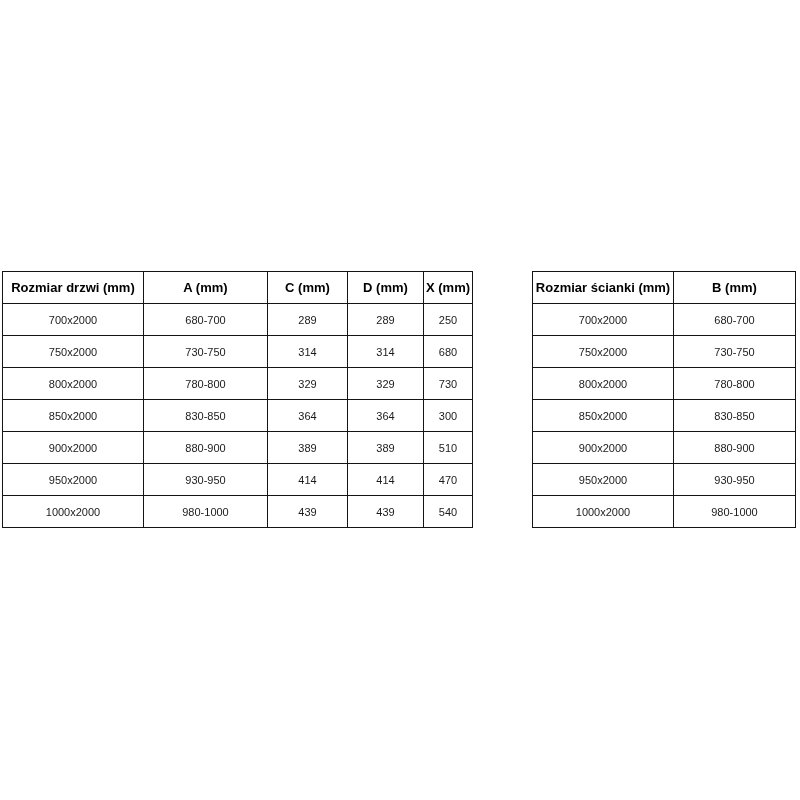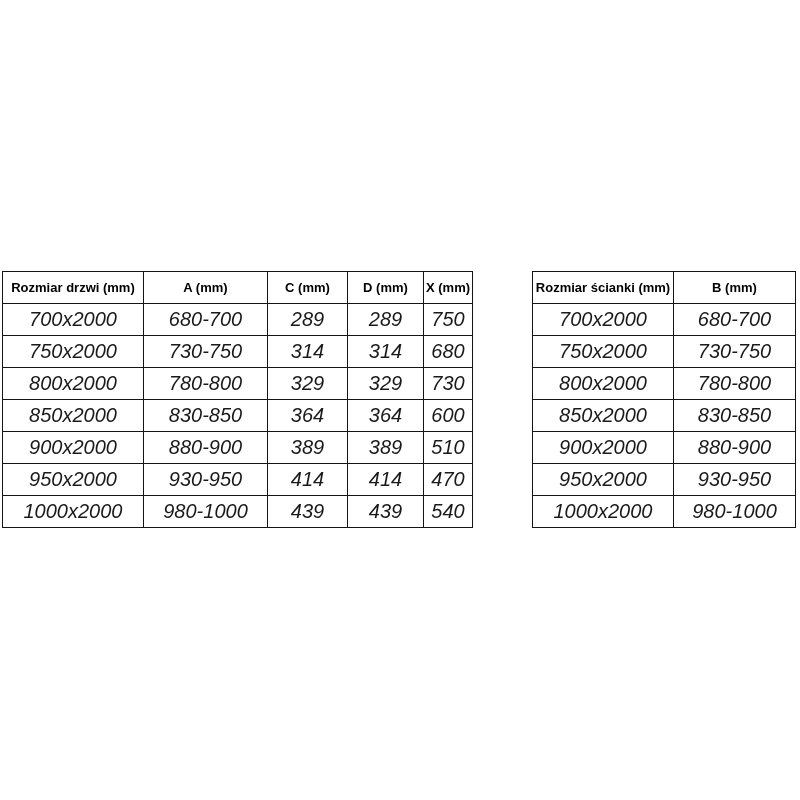--- a/index.html
+++ b/index.html
@@ -36,23 +36,22 @@
     white-space: nowrap;
   }
   table.spec th {
     height: 31px;
     font-size: 13px;
     font-weight: bold;
     color: #000000;
   }
   table.spec td {
     height: 31px;
-    font-size: 20px;
+    font-size: 11px;
     font-weight: normal;
-    font-style: italic;
   }
 </style>
 </head>
 <body>
 
 <div class="canvas">
 
   <table class="spec" id="left-table">
     <colgroup>
       <col style="width:141px">
@@ -69,42 +68,42 @@
           <th>D (mm)</th>
           <th>X (mm)</th>
         </tr>
     </thead>
     <tbody>
         <tr>
           <td>700x2000</td>
           <td>680-700</td>
           <td>289</td>
           <td>289</td>
-          <td>750</td>
+          <td>250</td>
         </tr>
         <tr>
           <td>750x2000</td>
           <td>730-750</td>
           <td>314</td>
           <td>314</td>
           <td>680</td>
         </tr>
         <tr>
           <td>800x2000</td>
           <td>780-800</td>
           <td>329</td>
           <td>329</td>
           <td>730</td>
         </tr>
         <tr>
           <td>850x2000</td>
           <td>830-850</td>
           <td>364</td>
           <td>364</td>
-          <td>600</td>
+          <td>300</td>
         </tr>
         <tr>
           <td>900x2000</td>
           <td>880-900</td>
           <td>389</td>
           <td>389</td>
           <td>510</td>
         </tr>
         <tr>
           <td>950x2000</td>

